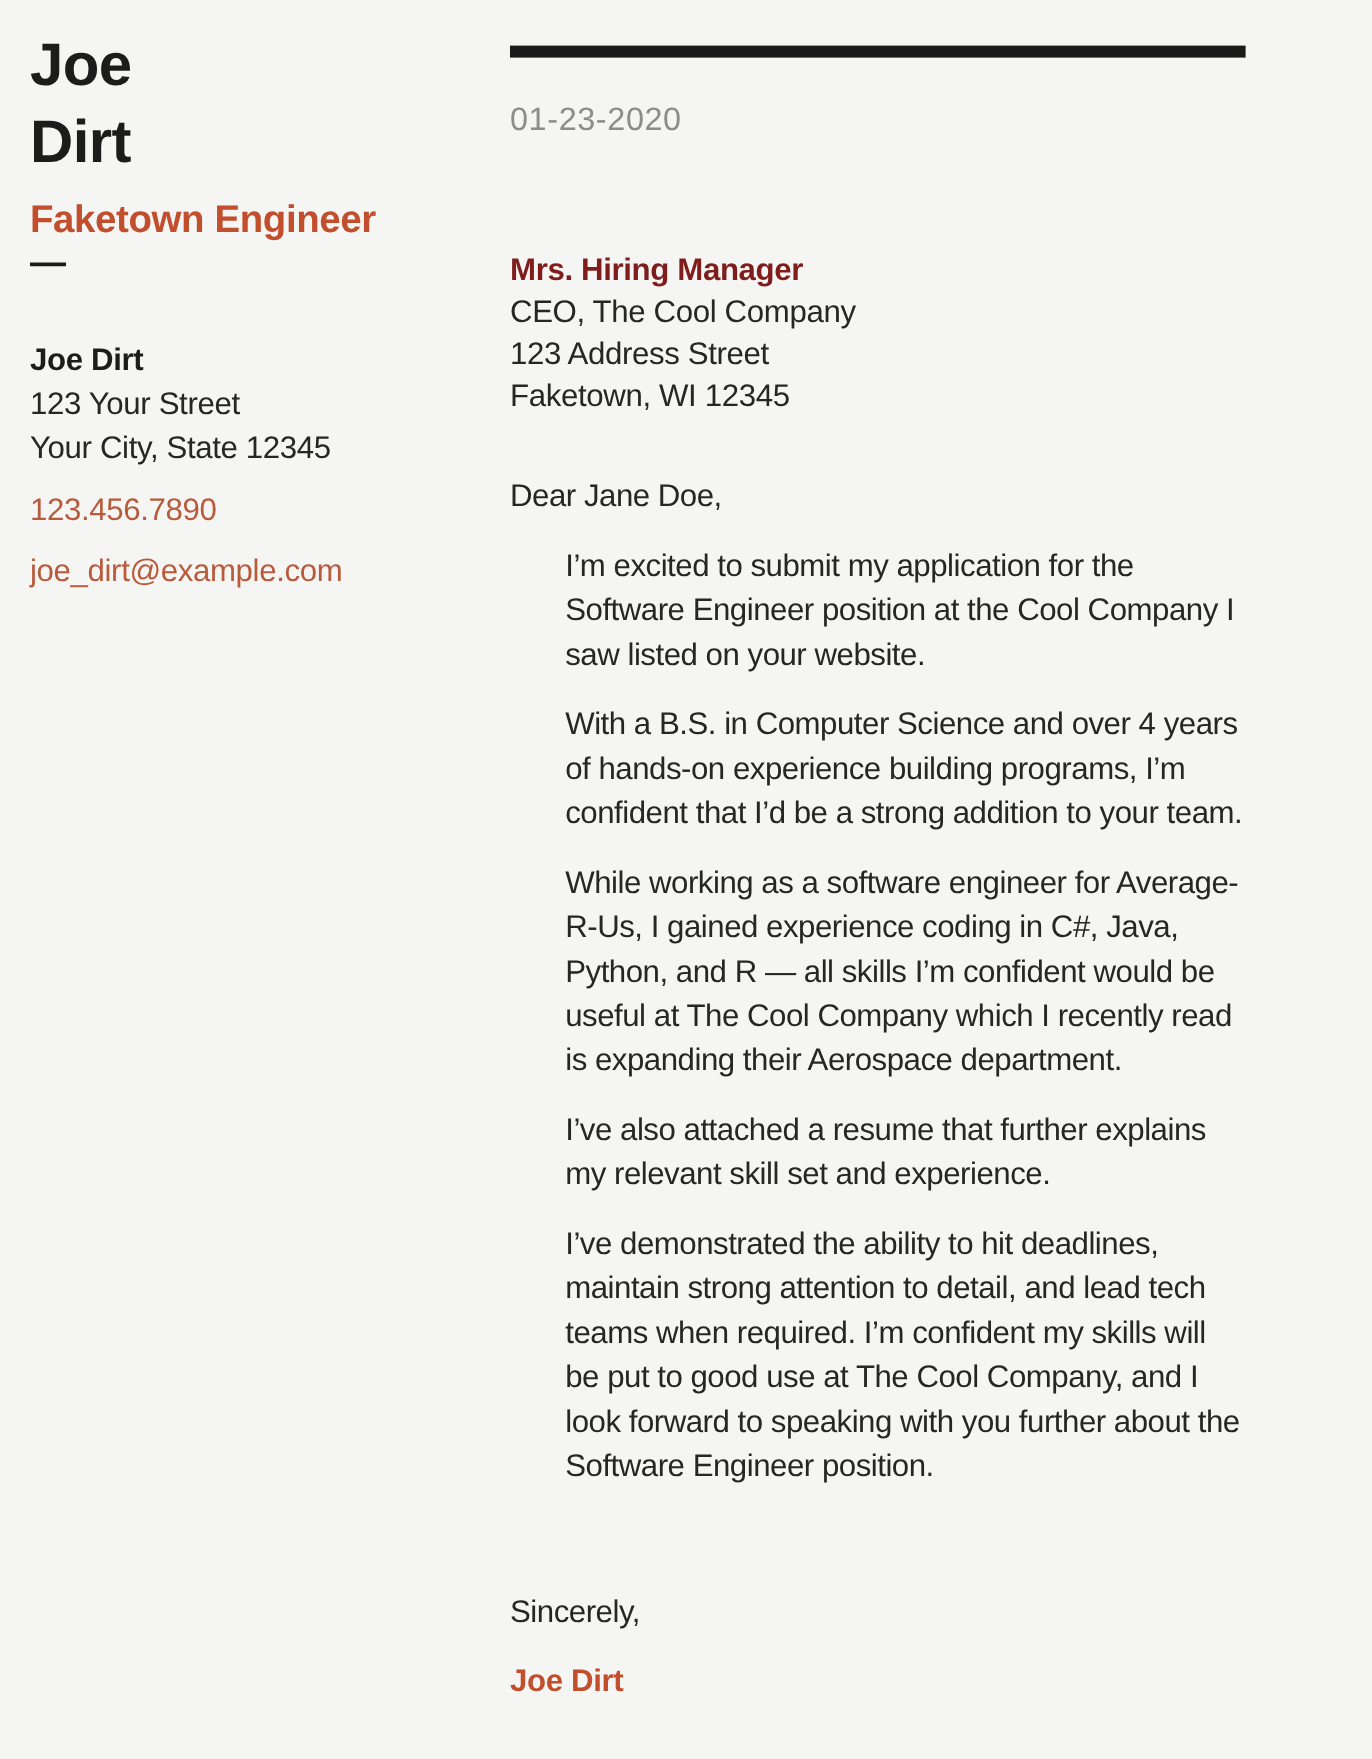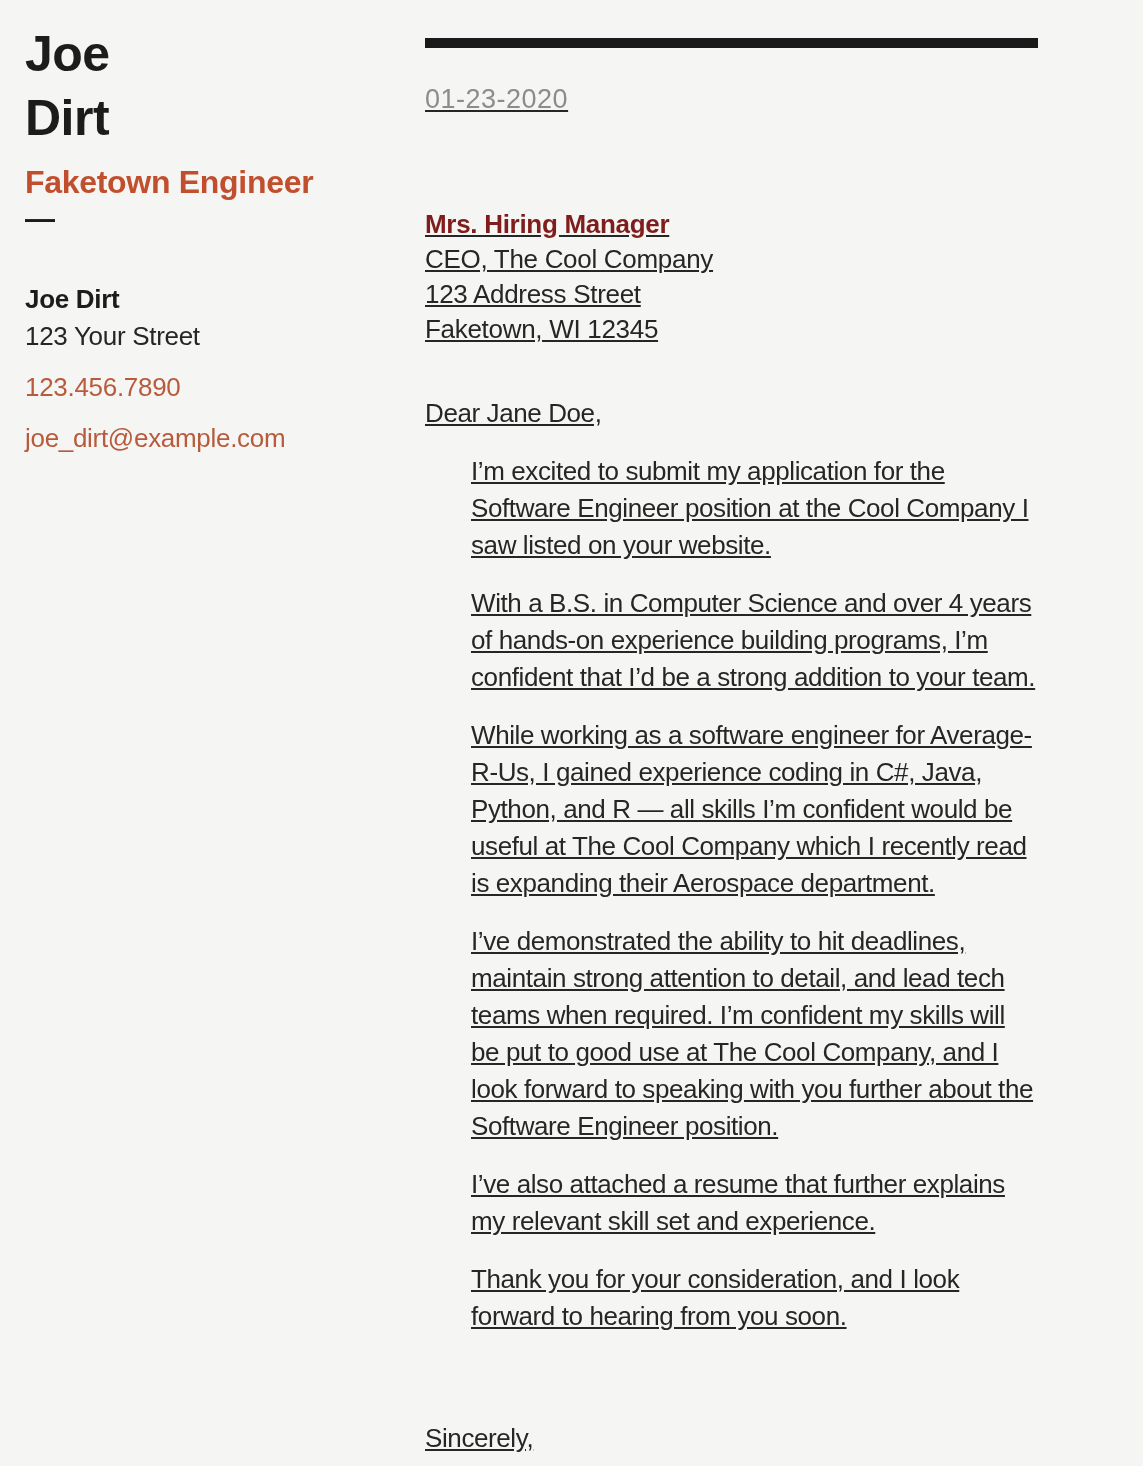--- a/index.html
+++ b/index.html
@@ -56,21 +56,20 @@
     line-height: 37px;
     letter-spacing: -0.3px;
   }
   .contact-name { font-weight: 700; color: #1c1c1c; }
   .accent-soft { color: var(--accent-soft, #b85b3c); margin-top: 14px; }
   
   .letter {
     flex: 1;
     box-sizing: border-box;
     padding: 38px 19px 0 25px;
-    text-decoration: underline;
   }
   .rule {
     height: 10px;
     background: #1a1a1a;
   }
   .date {
     margin-top: 36px;
     font-size: 27px;
     line-height: 31px;
     color: #8c8c8c;
@@ -109,41 +108,41 @@
   <aside class="sidebar">
     <h1 class="name">
       <span>Joe</span>
       <span>Dirt</span>
     </h1>
     <div class="job-title">Faketown Engineer</div>
     <div class="divider">—</div>
     <div class="contact">
       <div class="contact-name">Joe Dirt</div>
       <div>123 Your Street</div>
+      <div>Your City, State 12345</div>
       <div class="accent-soft">123.456.7890</div>
       <div class="accent-soft">joe_dirt@example.com</div>
     </div>
   </aside>
 
   <main class="letter">
     <div class="rule"></div>
     <div class="date">01-23-2020</div>
 
     <div class="recipient">
       <div class="recipient-name">Mrs. Hiring Manager</div>
       <div>CEO, The Cool Company</div>
       <div>123 Address Street</div>
       <div>Faketown, WI 12345</div>
     </div>
 
     <p class="salutation">Dear Jane Doe,</p>
     <p class="para">I’m excited to submit my application for the Software Engineer position at the Cool Company I saw listed on your website.</p>
     <p class="para">With a B.S. in Computer Science and over 4 years of hands-on experience building programs, I’m confident that I’d be a strong addition to your team.</p>
     <p class="para">While working as a software engineer for Average-R-Us, I gained experience coding in C#, Java, Python, and R — all skills I’m confident would be useful at The Cool Company which I recently read is expanding their Aerospace department.</p>
+    <p class="para">I’ve also attached a resume that further explains my relevant skill set and experience.</p>
     <p class="para">I’ve demonstrated the ability to hit deadlines, maintain strong attention to detail, and lead tech teams when required. I’m confident my skills will be put to good use at The Cool Company, and I look forward to speaking with you further about the Software Engineer position.</p>
-    <p class="para">I’ve also attached a resume that further explains my relevant skill set and experience.</p>
-    <p class="para">Thank you for your consideration, and I look forward to hearing from you soon.</p>
 
     <p class="closing">Sincerely,</p>
     <div class="signature">Joe Dirt</div>
   </main>
 
 </div>
 
 </body></html>

